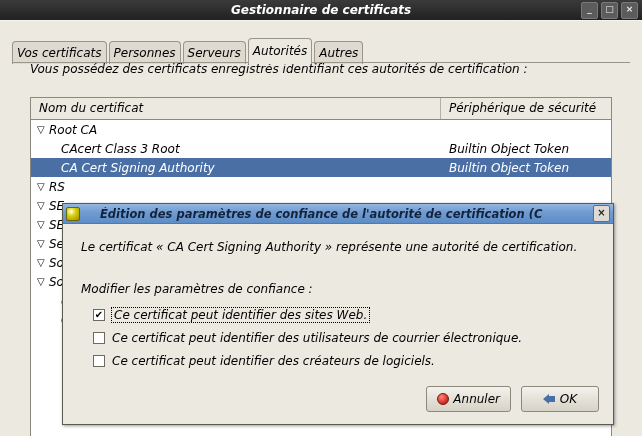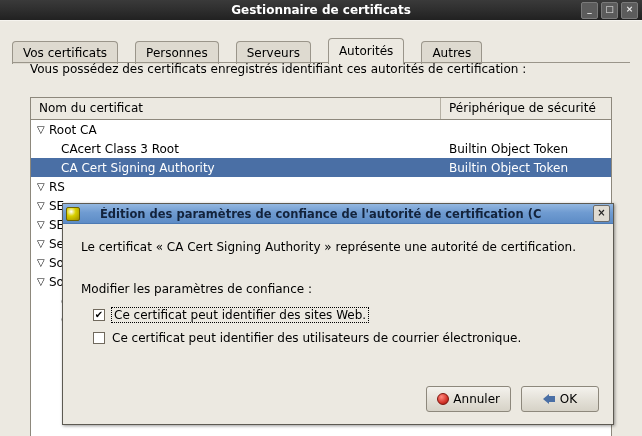--- a/index.html
+++ b/index.html
@@ -12,20 +12,21 @@
     font-family: "DejaVu Sans", sans-serif;
     font-size: 12px;
     background: #d6d2c8;
     overflow: hidden;
   }
   #app {
     position: relative;
     width: 618px;
     height: 436px;
     background: #fef9c3;
+    font-style: italic;
   }
 
   
   .window-titlebar {
     position: absolute;
     left: 0; top: 0;
     width: 642px;
     height: 20px;
     background: linear-gradient(to bottom, #3a3a3a 0%, #2e2e2e 50%, #212121 100%);
     color: #ffffff;
@@ -68,27 +69,27 @@
   .tabstrip {
     position: absolute;
     left: 12px;
     top: 16px;
     height: 26px;
     display: flex;
     align-items: flex-end;
   }
   .tab {
     height: 22px;
-    padding: 0 10px;
+    padding: 0 4px;
     line-height: 22px;
     background: #dedad0;
     border: 1px solid #9a958a;
     border-bottom: none;
     border-radius: 4px 4px 0 0;
-    margin-right: 17px;
+    margin-right: 2px;
     color: #000;
     font-size: 12px;
     position: relative;
     top: 1px;
   }
   .tab.active {
     background: #ece9e1;
     height: 25px;
     line-height: 25px;
     top: 1px;
@@ -452,20 +453,24 @@
         <div class="cb-row">
           <span class="checkbox">✔</span>
           <span class="cb-label focused">Ce certificat peut identifier des sites Web.</span>
         </div>
 
         <div class="cb-row">
           <span class="checkbox"></span>
           <span class="cb-label">Ce certificat peut identifier des utilisateurs de courrier électronique.</span>
         </div>
 
+        <div class="cb-row">
+          <span class="checkbox"></span>
+          <span class="cb-label">Ce certificat peut identifier des créateurs de logiciels.</span>
+        </div>
       </div>
 
       <div class="dialog-buttons">
         <div class="btn">
           <span class="ico-cancel"></span>
           <span>Annuler</span>
         </div>
         <div class="btn">
           <span class="ico-ok"></span>
           <span>OK</span>

